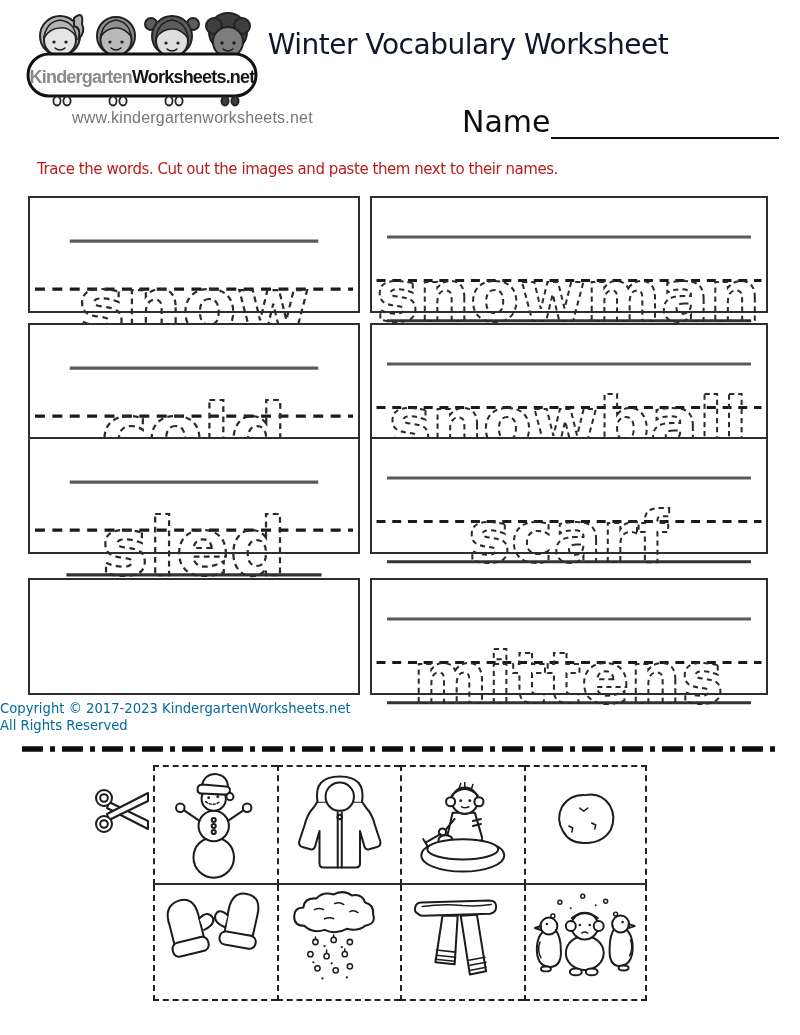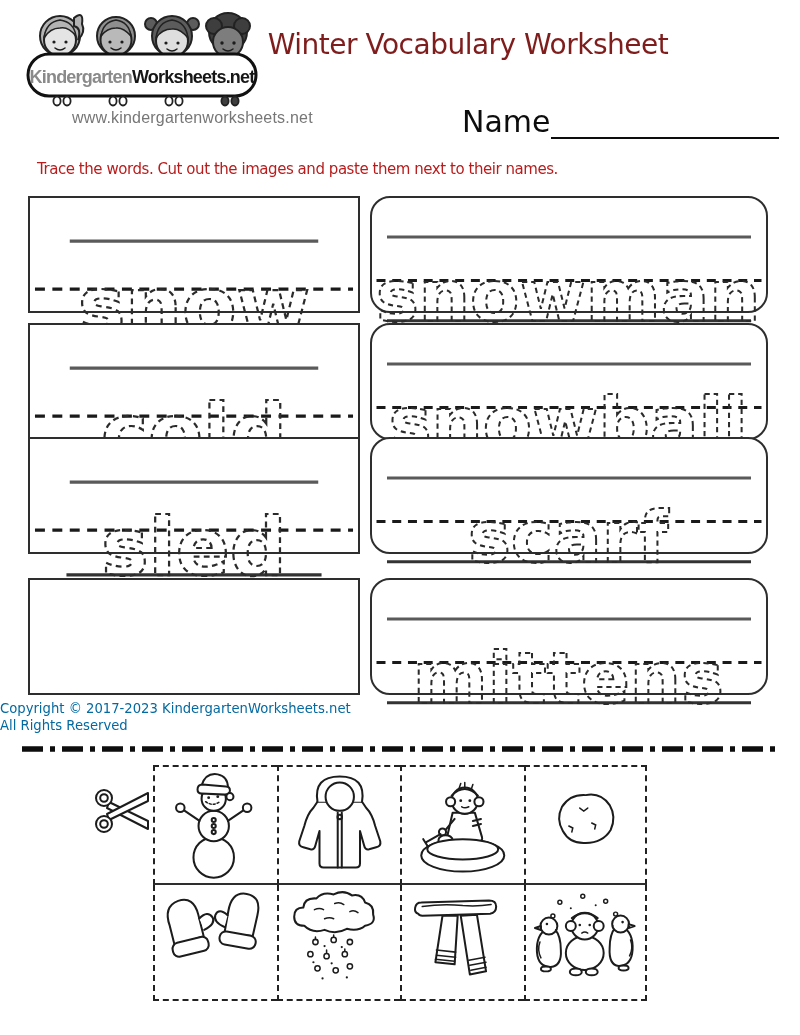--- a/index.html
+++ b/index.html
@@ -4,31 +4,31 @@
 <style>
   html,body{margin:0;padding:0;background:#fff;}
   .page{position:relative;width:800px;height:1035px;background:#fff;overflow:hidden;
         font-family:"DejaVu Sans",sans-serif;color:#111;}
 
   
   .logo-svg{position:absolute;left:22px;top:2px;}
   .site-url{position:absolute;left:24px;top:109px;font-size:16px;color:#777;
             font-family:"Liberation Sans",sans-serif;letter-spacing:.2px;margin-left:48px;}
   .page-title{position:absolute;left:258px;top:28px;width:420px;text-align:center;
-              font-size:28px;letter-spacing:-.5px;color:#7f1d1d;white-space:nowrap;}
+              font-size:28px;letter-spacing:-.5px;color:#0f172a;white-space:nowrap;}
   .name-row{position:absolute;left:442px;top:103px;display:flex;align-items:flex-end;margin-left:20px;}
   .name-label{font-size:30px;color:#0d0d0d;}
   .name-line{display:inline-block;width:228px;height:34px;border-bottom:2px solid #0d0d0d;}
   .instruction{position:absolute;left:37px;top:160px;font-size:15px;letter-spacing:-.45px;
                white-space:nowrap;color:#b91c1c;}
 
   
   .tracebox{position:absolute;height:113px;border:2px solid #2e2e2e;display:flex;background:#fff;flex-direction:column;}
   .tracebox.left{left:28px;width:328px;}
-  .tracebox.right{left:370px;width:394px;border-radius:20px;}
+  .tracebox.right{left:370px;width:394px;}
   .row1{top:196px}.row2{top:323px}.row3{top:437px}.row4{top:578px}
   .word-area{flex:1;}
   .word-area svg{display:block;width:100%;height:100%;}
   .paste-area{border-left:2px solid #2e2e2e;background:#fff;}
   .tracebox.left  .paste-area{width:124px;}
   .tracebox.right .paste-area{width:125px;}
   .guide-top{stroke:#5a5a5a;stroke-width:2;}
   .guide-mid{stroke:#1a1a1a;stroke-width:2;stroke-dasharray:6 4.5;}
   .guide-base{stroke:#333;stroke-width:2;}
   .traceword{font-family:"DejaVu Sans",sans-serif;font-size:48px;font-weight:bold;

